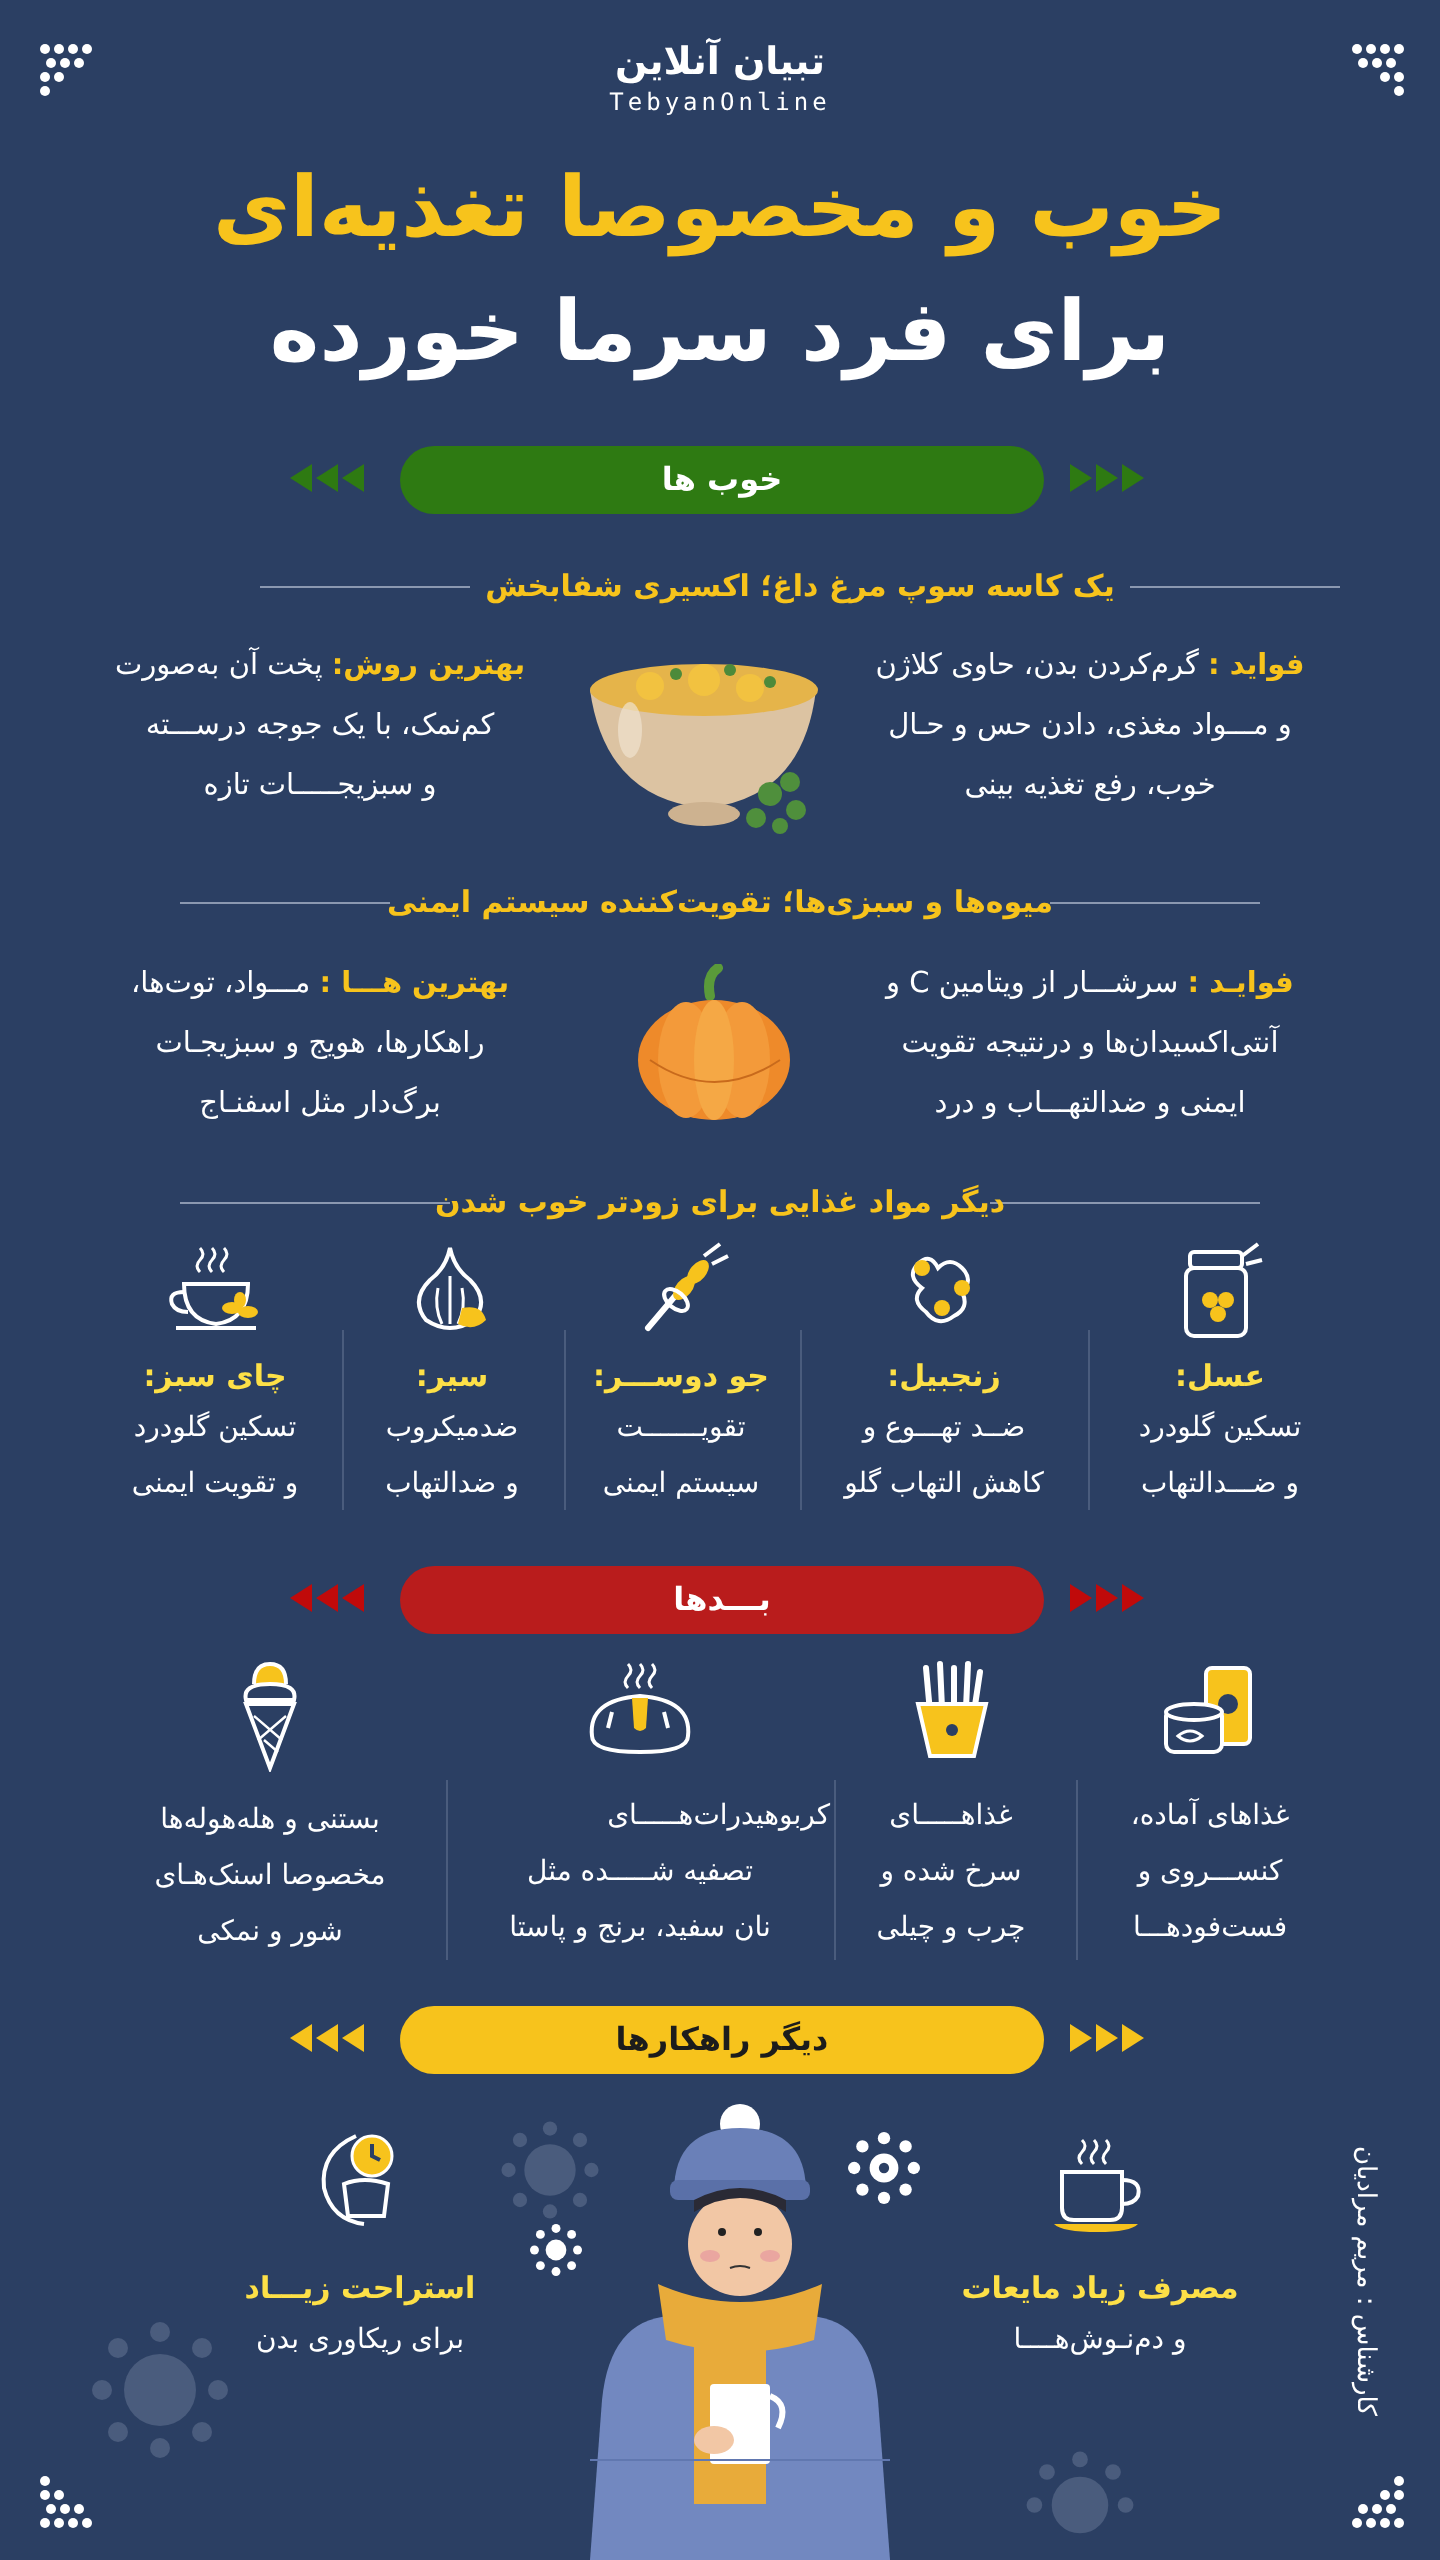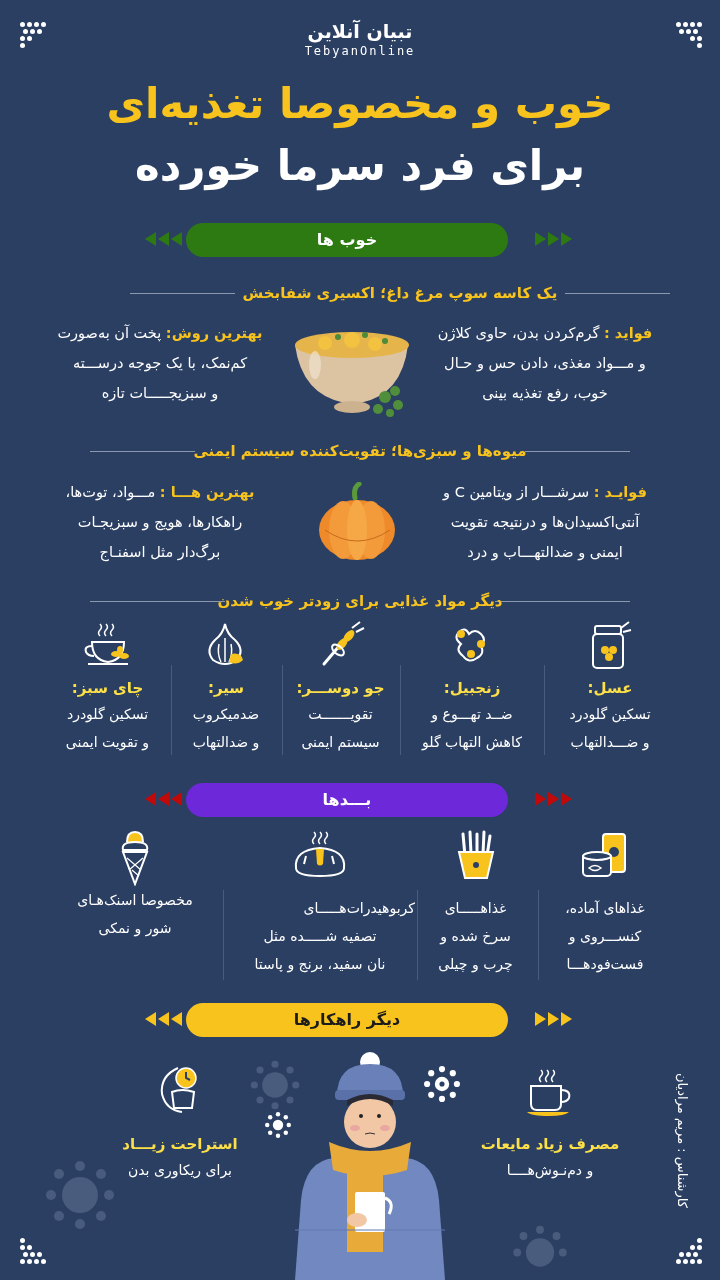--- a/index.html
+++ b/index.html
@@ -26,21 +26,21 @@
   .title1, .title2 {
     position: absolute; left: 0; width: 720px; text-align: center;
     font-weight: bold; font-size: 42px; line-height: 52px;
   }
   .title1 { top: 78px; color: #f7c31c; }
   .title2 { top: 140px; color: #ffffff; }
 
   
   .pill-row { position: absolute; left: 0; width: 720px; height: 36px; }
   .pill {
-    position: absolute; left: 186px; width: 322px; height: 34px;
+    position: absolute; left: 200px; width: 322px; height: 34px;
     border-radius: 17px; text-align: center; line-height: 34px;
     font-weight: bold; font-size: 16px;
   }
   .arrows { position: absolute; top: 9px; height: 16px; display: flex; gap: 2px; }
   .arrows span { width: 0; height: 0; border-top: 7px solid transparent; border-bottom: 7px solid transparent; }
   .arrows.left { left: 145px; }
   .arrows.right { left: 535px; }
   .arrows.left span { border-right: 11px solid currentColor; }
   .arrows.right span { border-left: 11px solid currentColor; }
 
@@ -279,21 +279,21 @@
   <div class="desc">تسکین گلودرد</div>
   <div class="desc">و تقویت ایمنی</div>
 </div>
 
 <div class="pill-row" style="top:783px;">
   <div class="arrows left ltr" style="color:#c00a0a">
       <span></span>
       <span></span>
       <span></span>
     </div>
-  <div class="pill" style="background:#6d28d9;color:#fff;">بـــدها</div>
+  <div class="pill" style="background:#b91c1c;color:#fff;">بـــدها</div>
   <div class="arrows right ltr" style="color:#c00a0a">
       <span></span>
       <span></span>
       <span></span>
     </div>
 </div>
 
 <div class="col" style="left:535px;top:830px;width:140px;">
   <svg class="icon" width="52" height="52" viewBox="0 0 52 52">
     <rect x="24" y="4" width="22" height="38" rx="3" fill="#f7c31c" stroke="#fff" stroke-width="2"></rect>
@@ -333,20 +333,21 @@
 </div>
 <div class="vsep" style="left:223px;top:890px;height:90px;"></div>
 
 <div class="col" style="left:55px;top:830px;width:160px;">
   <svg class="icon" width="40" height="56" viewBox="0 0 40 56">
     <path d="M12 12 Q12 2 20 2 Q28 2 28 12" fill="#f7c31c" stroke="#fff" stroke-width="2"></path>
     <path d="M8 20 Q6 12 20 12 Q34 12 32 20Z" fill="none" stroke="#fff" stroke-width="2"></path>
     <path d="M8 22 L32 22 L20 54Z" fill="none" stroke="#fff" stroke-width="2"></path>
     <path d="M12 28 L26 40 M28 28 L14 40 M17 40 L24 46" stroke="#fff" stroke-width="1.2"></path>
   </svg>
+  <div class="desc" style="margin-top:10px;">بستنی و هله‌هوله‌ها</div>
   <div class="desc">مخصوصا اسنک‌هـای</div>
   <div class="desc">شور و نمکی</div>
 </div>
 
 <div class="pill-row" style="top:1003px;">
   <div class="arrows left ltr" style="color:#f7c31c">
       <span></span>
       <span></span>
       <span></span>
     </div>

